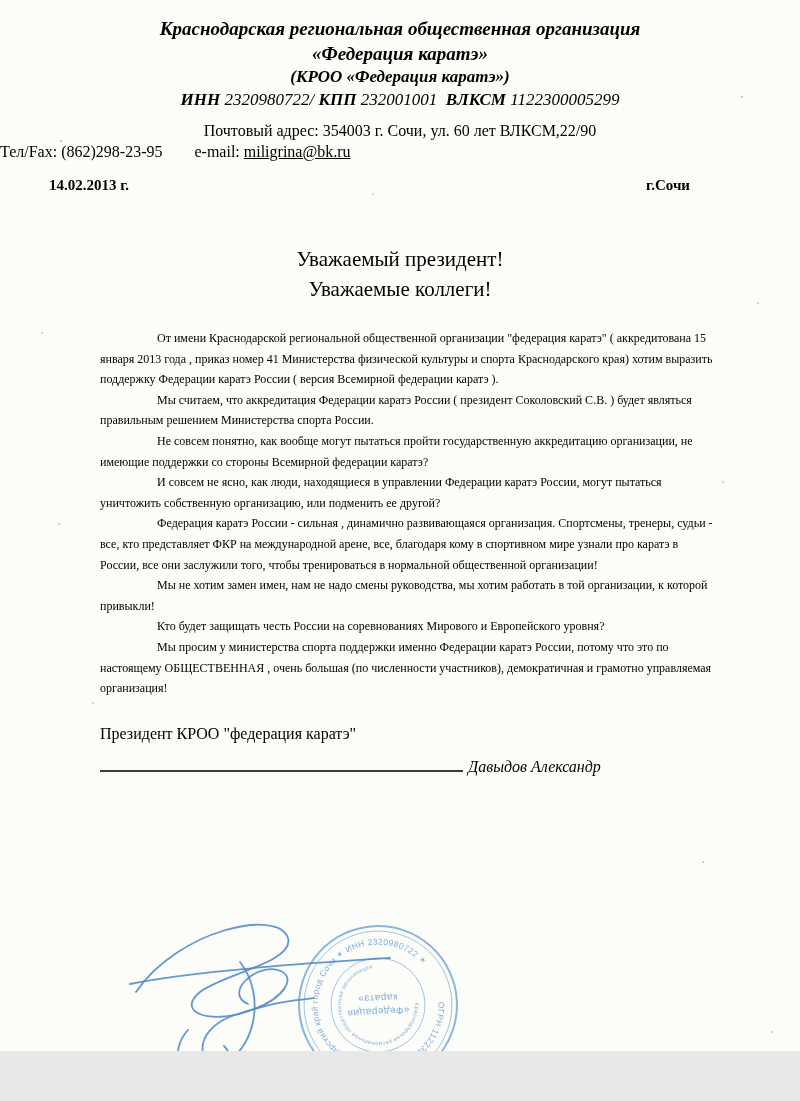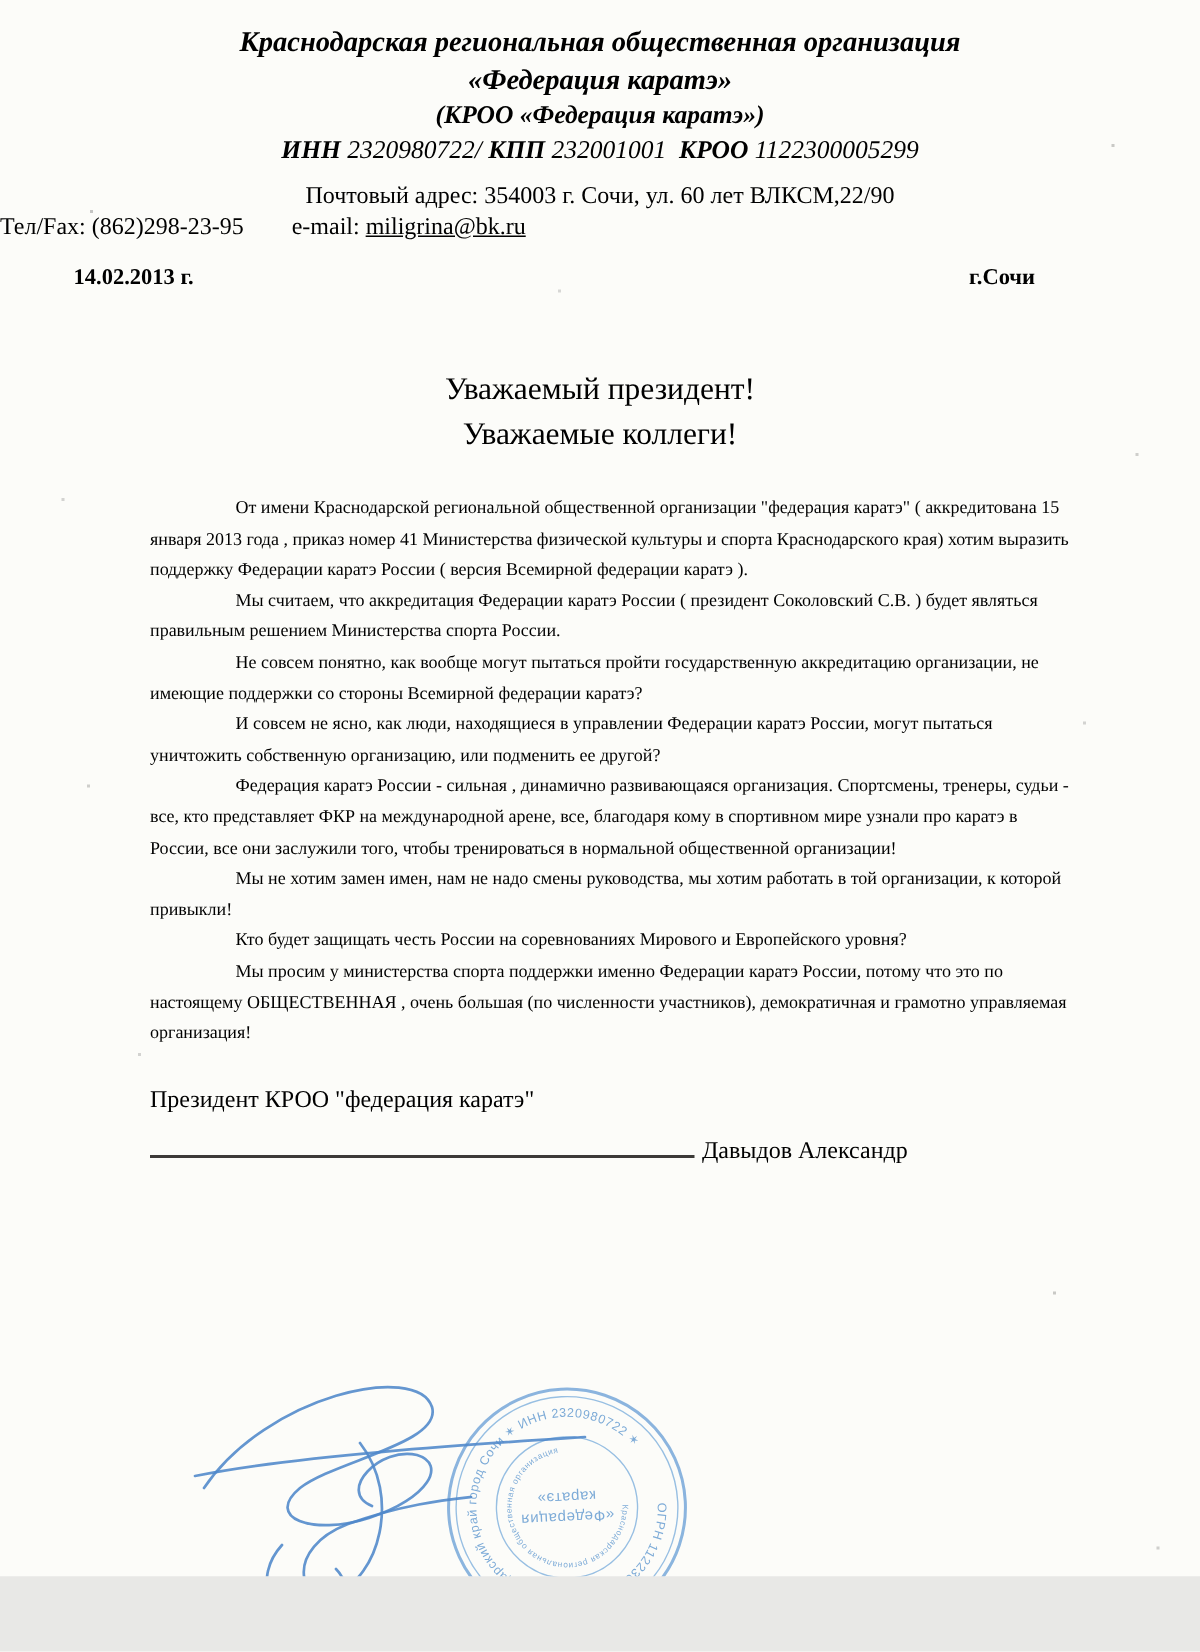--- a/index.html
+++ b/index.html
@@ -66,21 +66,21 @@
 
   
   .closing { margin: 26px 0 0 100px; font-size: 16px; }
   .closing .regards { margin: 0 0 24px 0; }
   .closing .signer-title { margin: 0 0 13px 0; }
   .sig-row { display: flex; align-items: baseline; }
   .sig-line {
     display: inline-block; width: 363px; height: 14px;
     border-bottom: 2px solid #3c3a38;
   }
-  .signer-name { margin-left: 5px; }
+  .signer-name { margin-left: 5px; font-style: italic; }
 
   
   .stamp {
     position: absolute; left: 294px; top: 921px; width: 168px; height: 168px;
     z-index: 1; opacity: .8; transform: rotate(177deg);
   }
   .stamp text { fill: #5e97cf; font-family: "Liberation Sans", sans-serif; letter-spacing: .5px; }
   .signature-svg {
     position: absolute; left: 128px; top: 912px; width: 280px; height: 185px;
     z-index: 3;
@@ -98,21 +98,21 @@
 
     <header class="letterhead">
       <div class="lh-line1">Краснодарская региональная общественная организация</div>
       <div class="lh-line2">«Федерация каратэ»</div>
       <div class="lh-line3">(КРОО «Федерация каратэ»)</div>
       <div class="lh-req">
         <span class="lbl">ИНН</span>
         <span class="num">2320980722/</span>
         <span class="lbl">КПП</span>
         <span class="num">232001001</span>&nbsp;
-        <span class="lbl">КРОО</span>
+        <span class="lbl">ВЛКСМ</span>
         <span class="num">1122300005299</span>
       </div>
 
       <div class="address-block">
         <div>Почтовый адрес: 354003   г. Сочи, ул. 60 лет ВЛКСМ,22/90</div>
         <div class="address-line2">
           <span>Тел/Fax: (862)298-23-95</span>
           <span>
             <span>e-mail:</span>
             <span class="email-value">miligrina@bk.ru</span>

